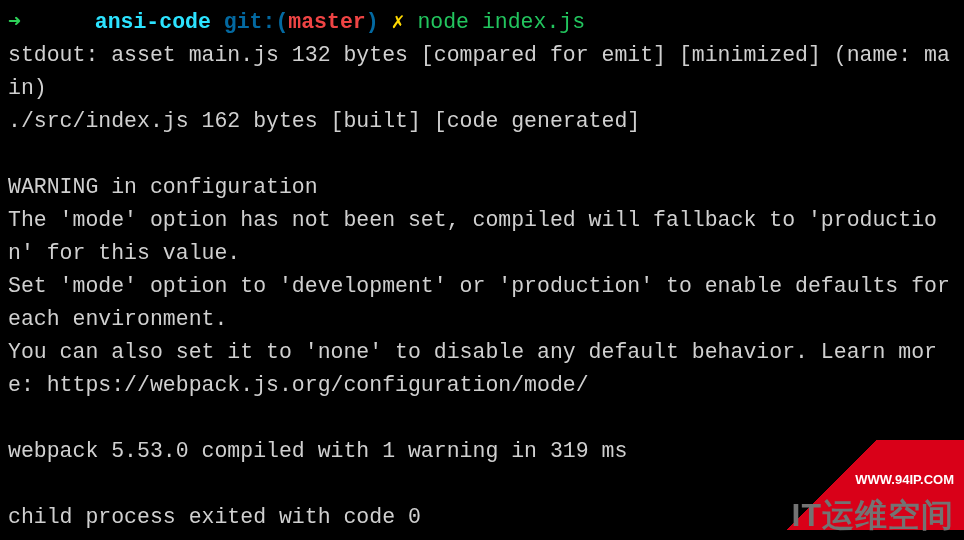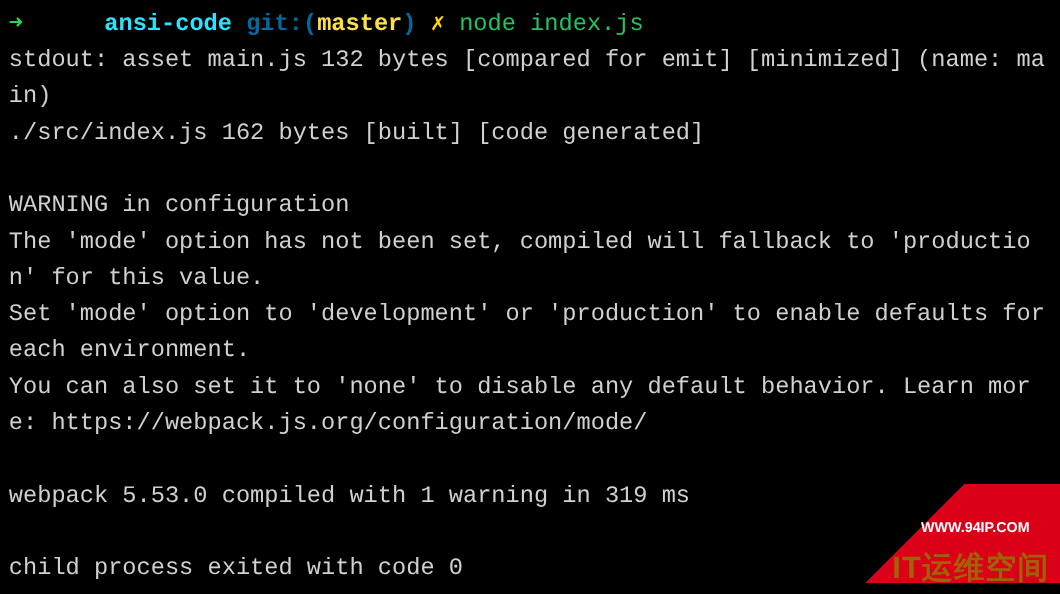--- a/index.html
+++ b/index.html
@@ -30,21 +30,21 @@
     .prompt-dir {
       color: #2ce3ff;
       font-weight: bold;
       margin-left: 48px;
     }
     .prompt-git {
       color: #0369a1;
       font-weight: bold;
     }
     .prompt-branch {
-      color: #fde047;
+      color: #ef4444;
       font-weight: bold;
       margin-top: 44px;
     }
     .prompt-x {
       color: #ffd900;
       font-weight: bold;
     }
     .command {
       color: #22c55e;
     }
@@ -56,34 +56,34 @@
       bottom: 10px;
       right: -50px;
       width: 260px;
       height: 90px;
       background: linear-gradient(135deg, transparent 0%, transparent 35%, #d90018 35%, #d90018 100%);
       pointer-events: none;
     }
     .watermark-url {
       position: absolute;
       bottom: 44px;
-      right: 28px;
+      right: 10px;
       color: #ffffff;
       font-family: Arial, sans-serif;
       font-size: 13px;
       font-weight: bold;
       pointer-events: none;
     }
     .watermark-text {
       position: absolute;
       bottom: 8px;
       right: 10px;
-      color: #a16207;
+      color: #737373;
       font-family: "Microsoft YaHei", Arial, sans-serif;
-      font-size: 28px;
+      font-size: 32px;
       font-weight: bold;
       letter-spacing: 1px;
       pointer-events: none;
     }
   </style>
 </head>
 <body>
 
 <div class="terminal"><span class="prompt-arrow">➜</span>  <span class="prompt-dir">ansi-code</span> <span class="prompt-git">git:(</span><span class="prompt-branch">master</span><span class="prompt-git">)</span> <span class="prompt-x">✗</span> <span class="command">node index.js</span>
 <span class="output">stdout: asset main.js 132 bytes [compared for emit] [minimized] (name: main)</span>

